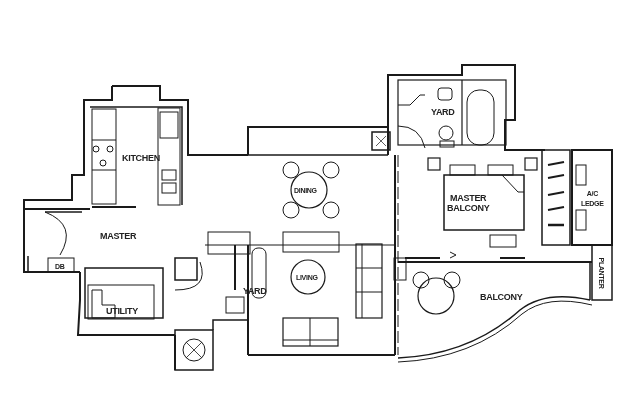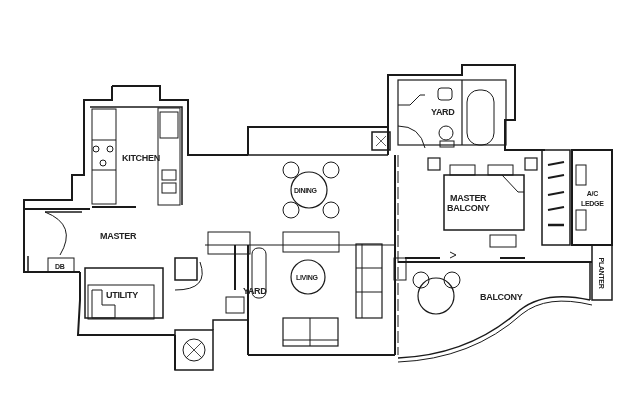--- a/index.html
+++ b/index.html
@@ -135,21 +135,21 @@
     <path d="M398 362 Q472 359 522 314 Q547 294 592 305" stroke-width="1"></path>
 
     <path d="M450 258 L456 255 L450 252" stroke-width="1"></path>
     <rect x="394" y="258" width="12" height="22" stroke-width="1"></rect>
   </g>
 </svg>
 
 <div class="lbl" style="left:122px;top:153px;">KITCHEN</div>
 <div class="lbl" style="left:100px;top:231px;">MASTER</div>
 <div class="lbl sm" style="left:55px;top:262px;">DB</div>
-<div class="lbl" style="left:106px;top:290px;">UTILITY</div>
+<div class="lbl" style="left:106px;top:306px;">UTILITY</div>
 <div class="lbl" style="left:203px;top:286px;margin-left:40px;">YARD</div>
 <div class="lbl sm" style="left:294px;top:186px;">DINING</div>
 <div class="lbl sm" style="left:296px;top:273px;">LIVING</div>
 <div class="lbl" style="left:431px;top:107px;">YARD</div>
 <div class="lbl" style="left:447px;top:193px;">
   <div>MASTER</div>
   <div>BALCONY</div>
 </div>
 <div class="lbl sm" style="left:581px;top:189px;">
   <div>A/C</div>

